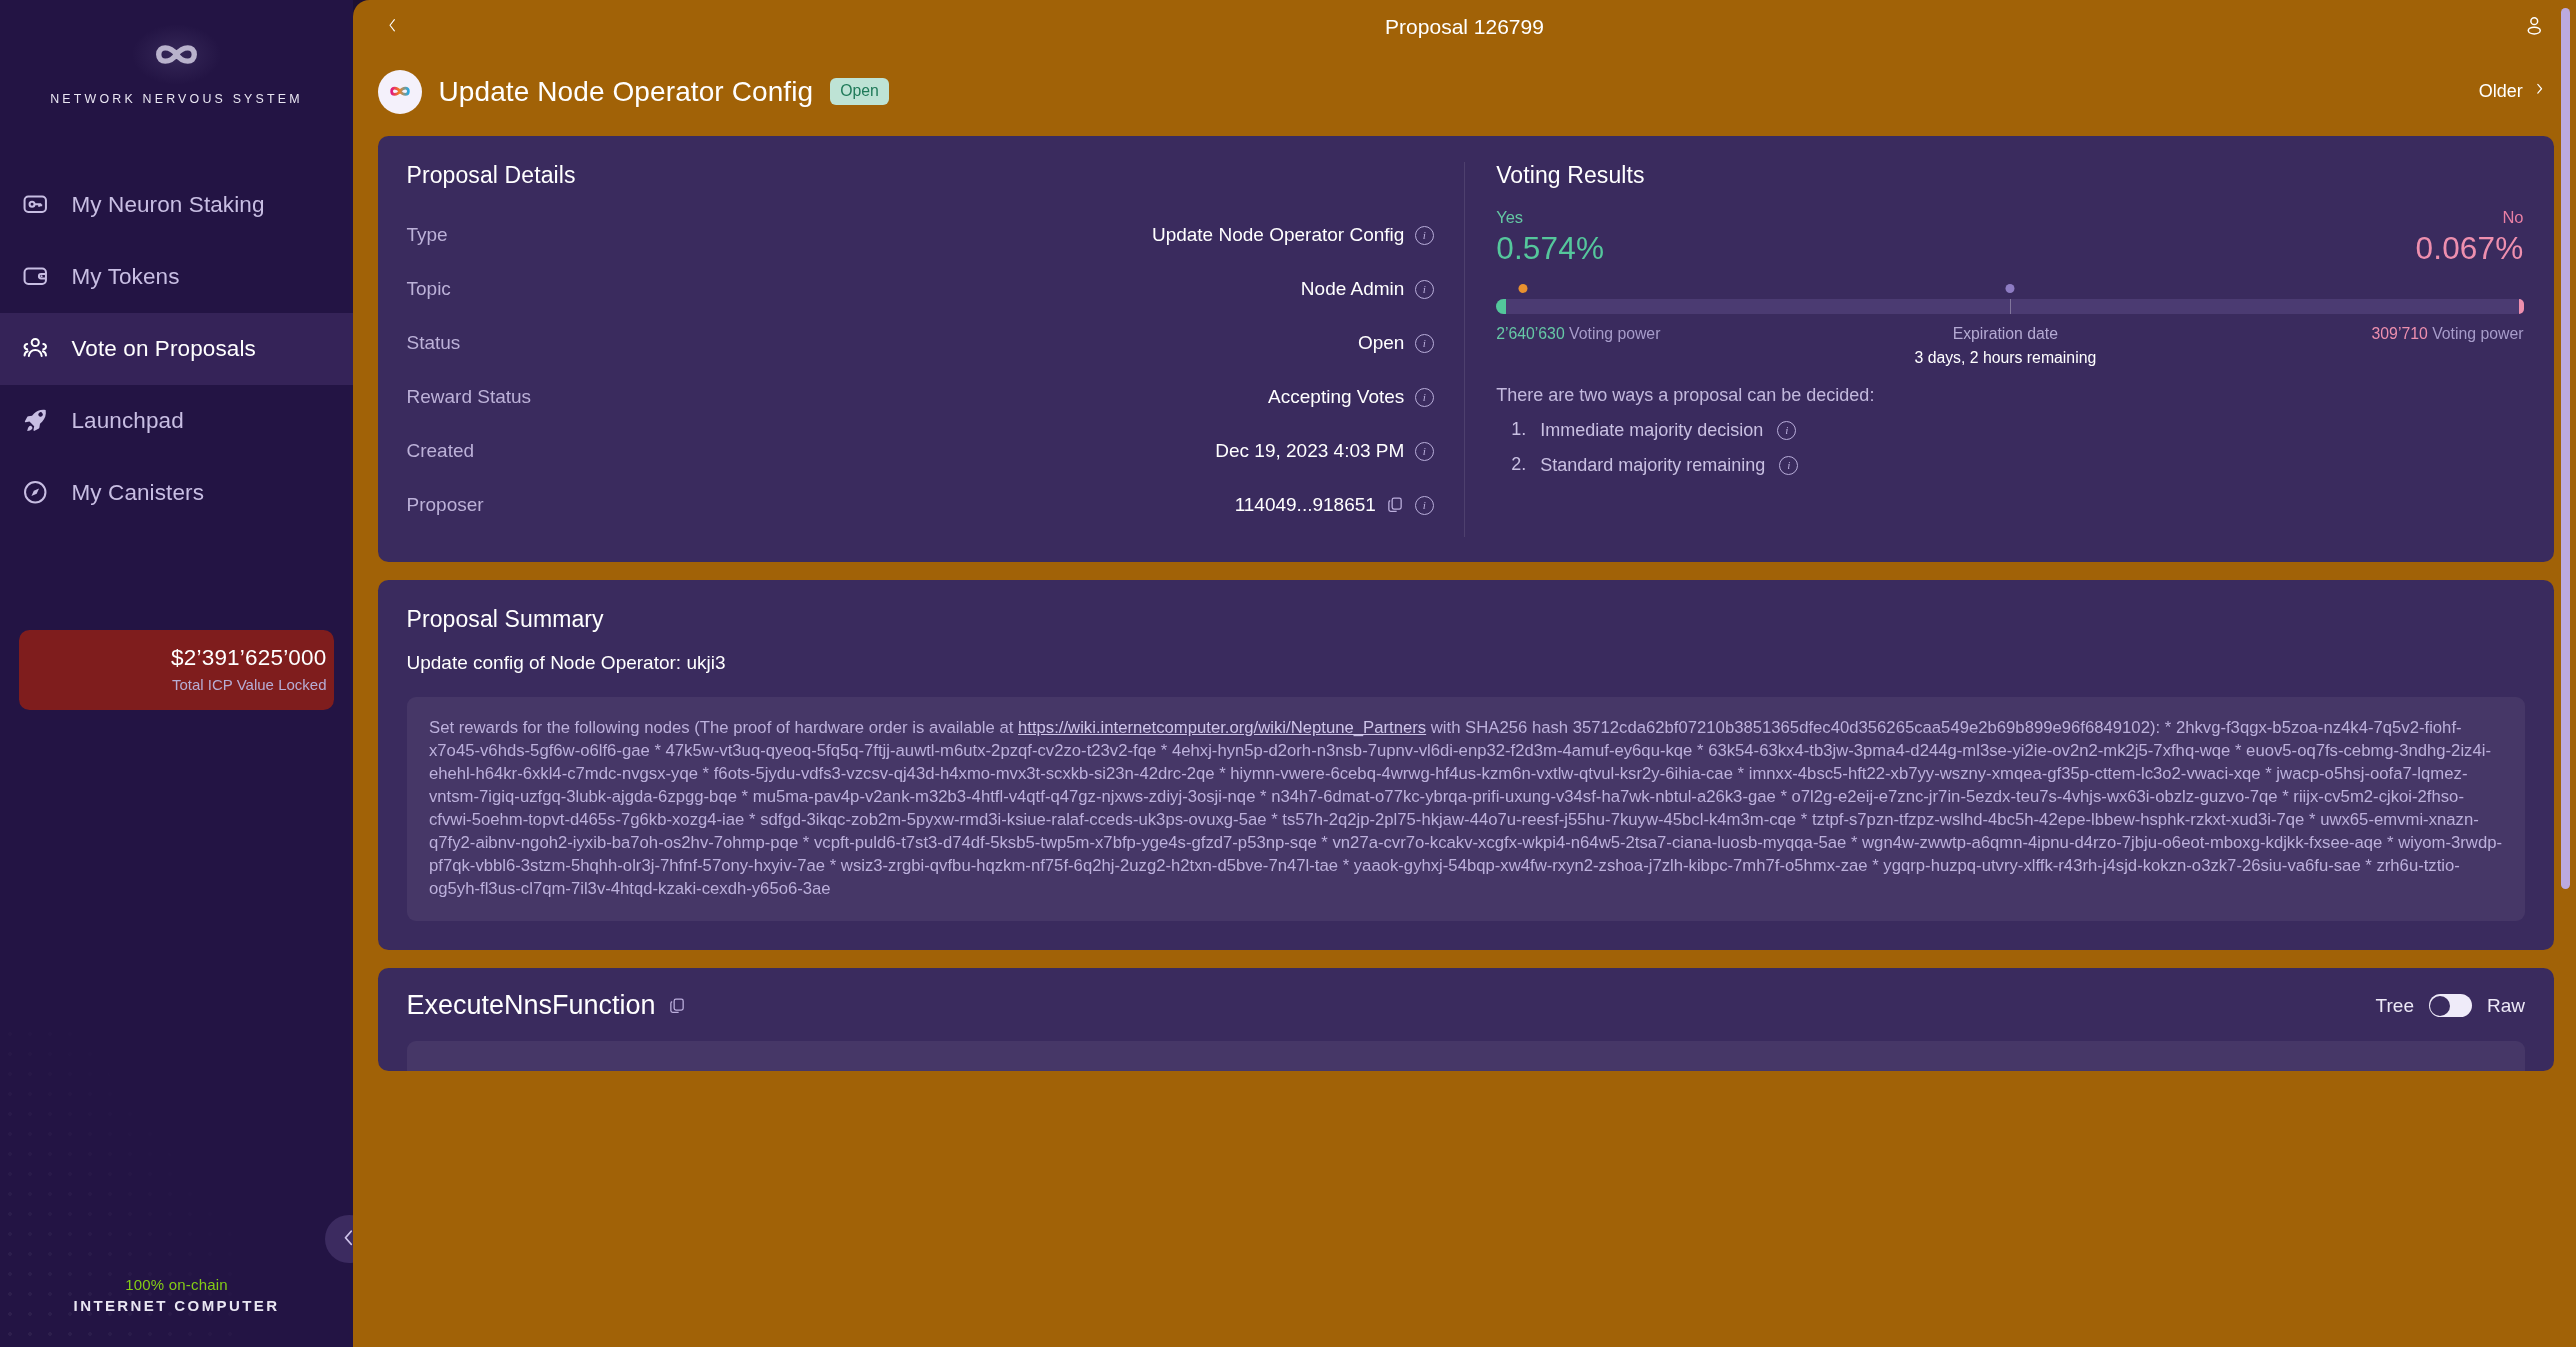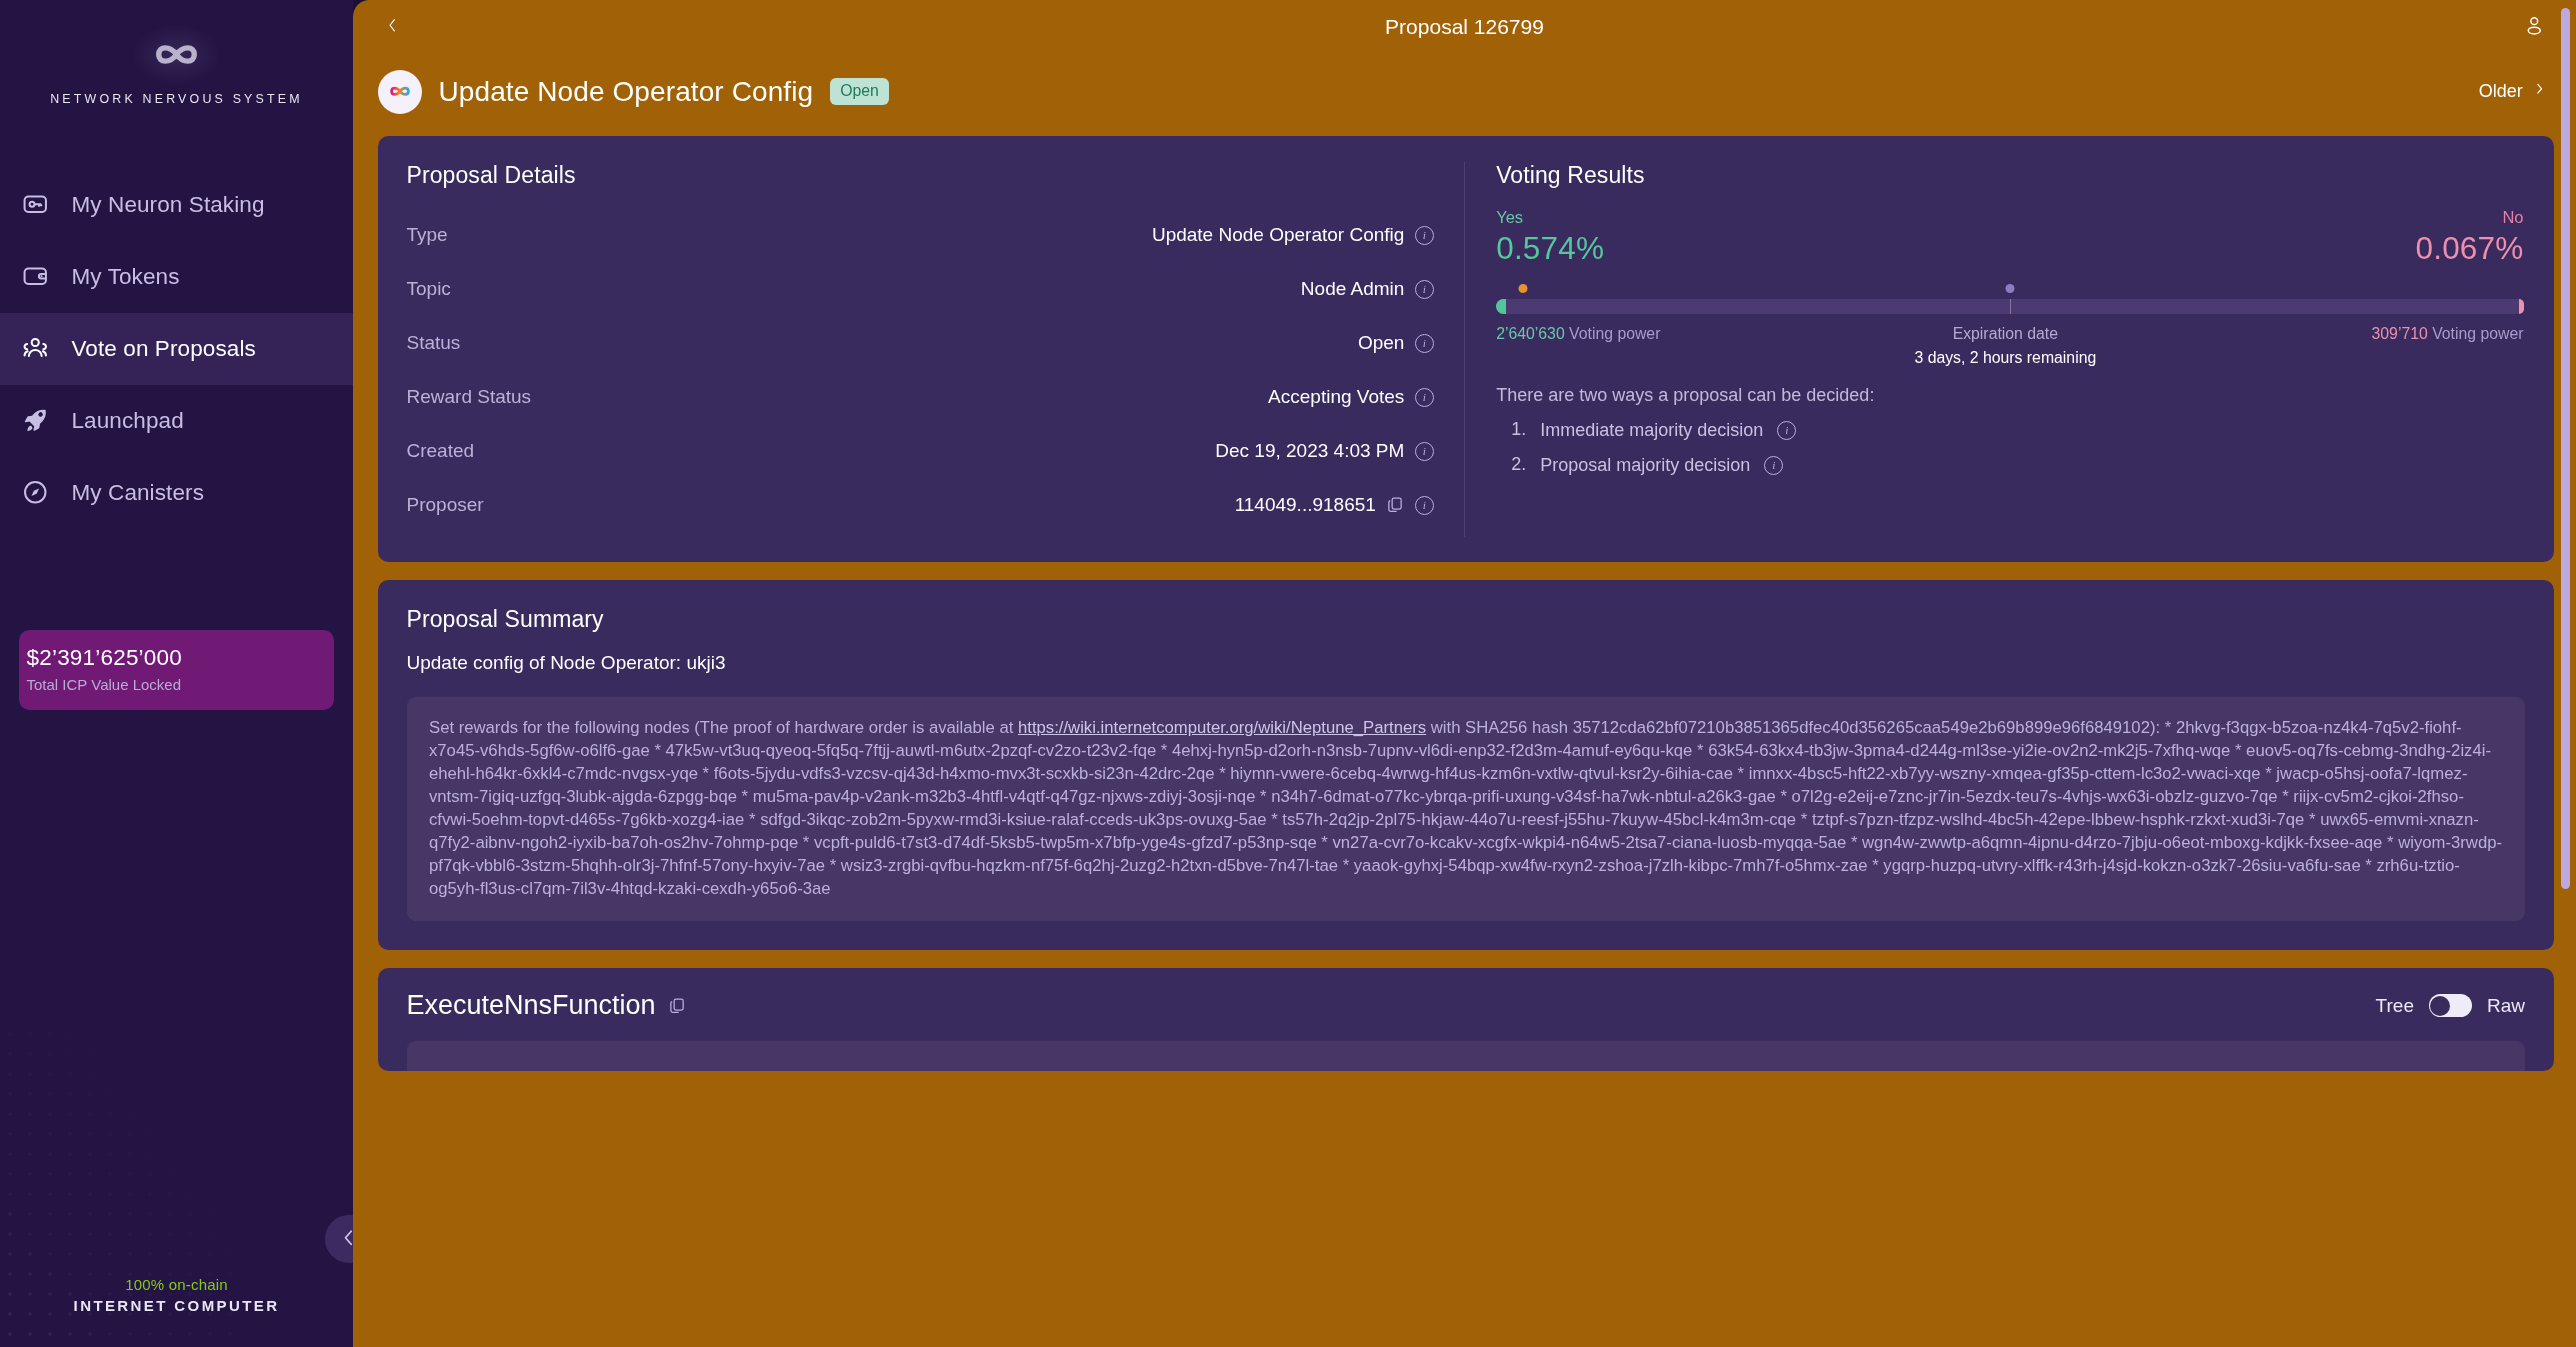--- a/index.html
+++ b/index.html
@@ -44,22 +44,22 @@
     height: 72px; display: flex; align-items: center; gap: 21px;
     padding-left: 19px; color: #C8BEE3; cursor: pointer;
   }
   .nav-item.active { background: #352358; color: #FFFFFF; }
   .nav-ico { width: 31.5px; height: 31.5px; display:flex; align-items:center; justify-content:center; flex:0 0 31.5px; }
   .nav-ico svg { width: 28.5px; height: 28.5px; }
   .nav-label { font-size: 22.5px; letter-spacing: 0.1px; }
 
   .tvl-card {
     position: absolute; left: 19px; right: 19px; top: 630px;
-    background: #701a75; border-radius: 10.5px;
-    padding: 15px 7.5px 16.5px; text-align: left; z-index: 2;
+    background: #7f1d1d; border-radius: 10.5px;
+    padding: 15px 7.5px 16.5px; text-align: right; z-index: 2;
   }
   .tvl-amount { font-size: 22.5px; color: #FFFFFF; letter-spacing: 0.2px; }
   .tvl-label { font-size: 15px; color: #B7ADD4; margin-top: 5.3px; }
 
   .sidebar-footer {
     position: absolute; left: 0; right: 0; bottom: 33px; text-align: center; z-index: 2;
   }
   .sf-1 { font-size: 15px; color: #84cc16; letter-spacing: 0.2px; }
   .sf-2 { font-size: 15px; color: #E9E6F2; letter-spacing: 2.4px; font-weight: 700; margin-top: 4.5px;}
 
@@ -476,21 +476,21 @@
           </div>
         </div>
 
         <div class="ways-lead">There are two ways a proposal can be decided:</div>
         <ol class="ways-list">
           <li>
             <span class="txt">Immediate majority decision</span>
             <span class="info-ico">i</span>
           </li>
           <li>
-            <span class="txt">Proposal majority decision</span>
+            <span class="txt">Standard majority remaining</span>
             <span class="info-ico">i</span>
           </li>
         </ol>
       </div>
     </section>
 
     <section class="card summary-card">
       <div class="card-h">Proposal Summary</div>
       <div class="summary-line">Update config of Node Operator: ukji3</div>
       <div class="code-box">

